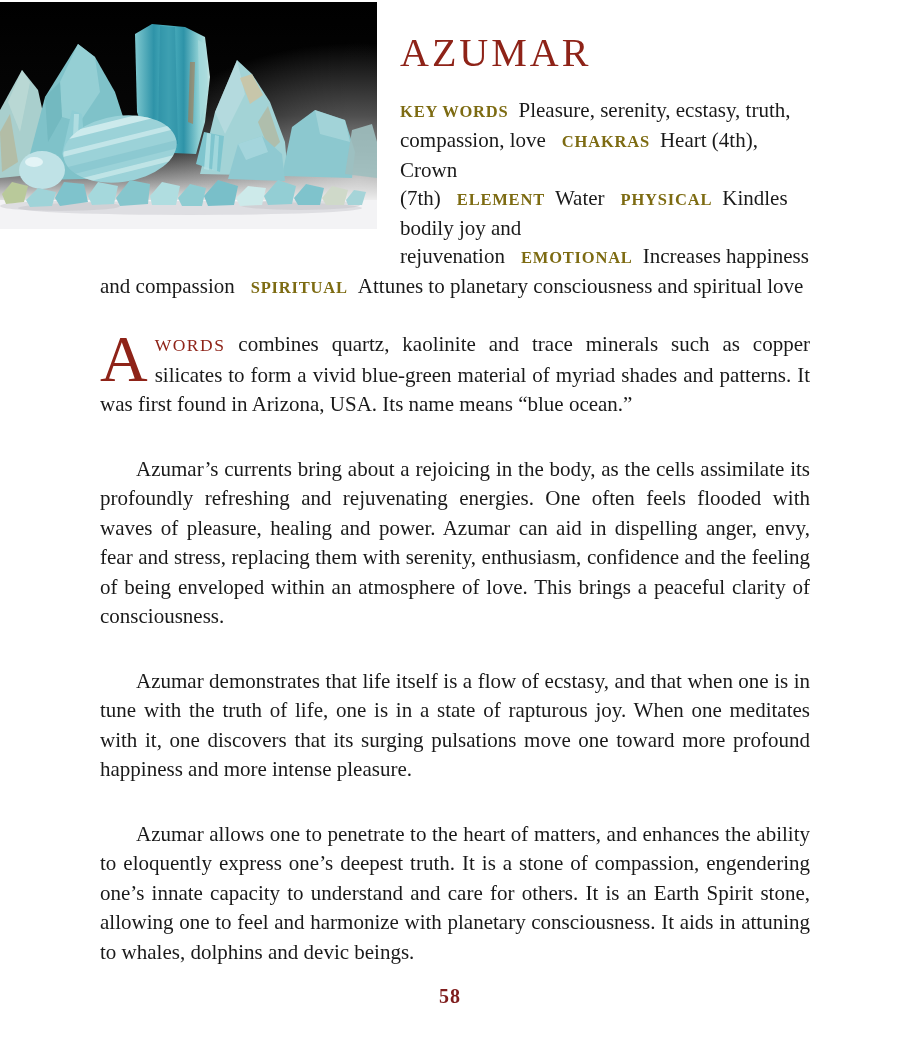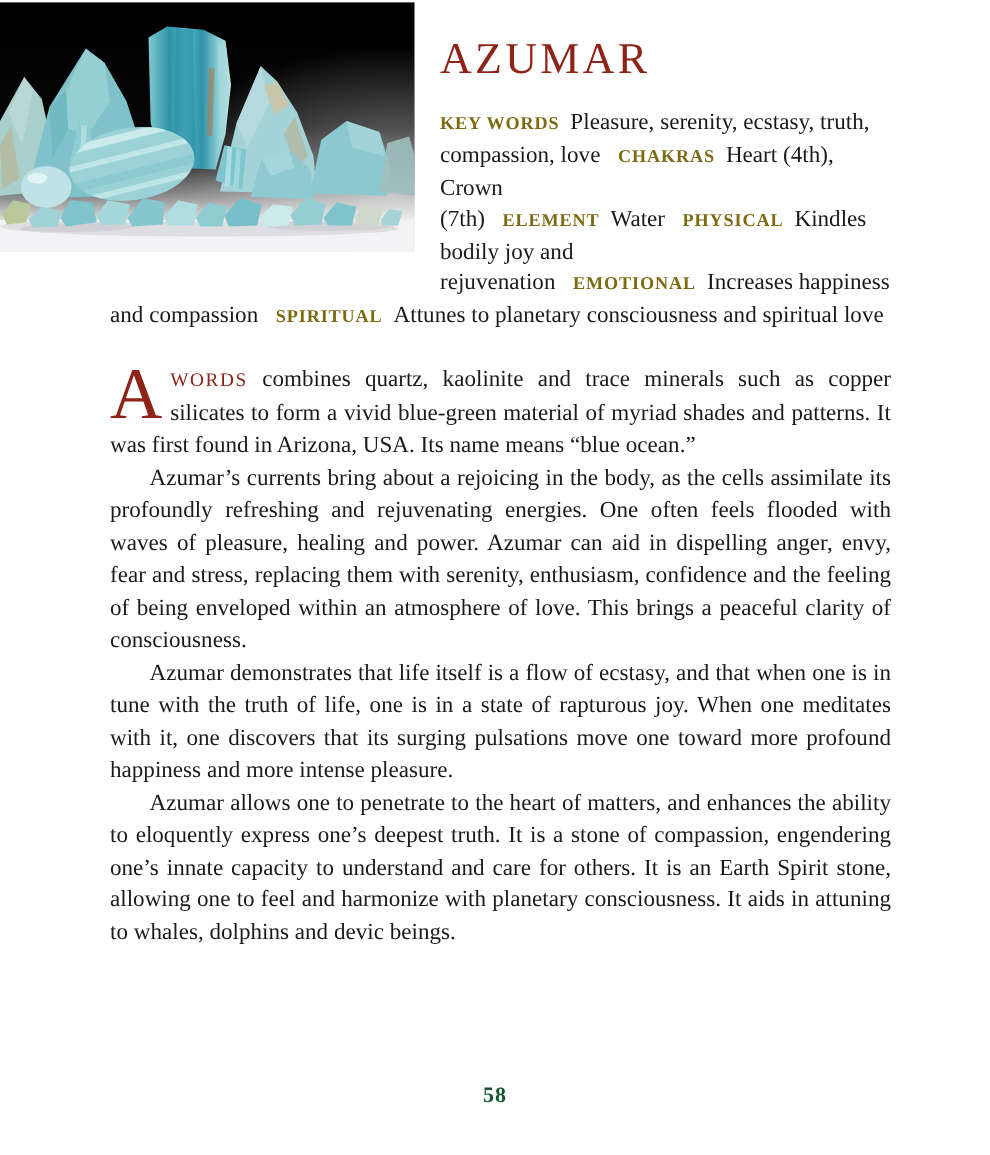--- a/index.html
+++ b/index.html
@@ -55,21 +55,21 @@
 
   .article { margin-top: 28px; }
   .article p {
     margin: 0;
     font-size: 21px;
     line-height: 29.5px;
     text-align: justify;
     hyphens: auto;
     -webkit-hyphens: auto;
   }
-  .article p.indent { text-indent: 36px; }
+  .article p.indent { text-indent: 36px; margin-top: 35px; }
   .dropcap {
     float: left;
     color: #8e2318;
     font-size: 66px;
     line-height: 52px;
     margin: 3px 7px 0 0;
   }
   .leadcaps {
     color: #8e2318;
     font-size: 17.5px;
@@ -79,21 +79,21 @@
     position: absolute;
     left: 0;
     bottom: 42px;
     width: 100%;
     text-align: center;
   }
   .page-number {
     font-weight: bold;
     font-size: 20px;
     letter-spacing: 1px;
-    color: #14532d;
+    color: #7f1d1d;
   }
 </style>
 </head>
 <body>
 
 <div class="page">
   <div class="content">
 
     <figure class="photo">
       <svg width="377" height="227" viewBox="0 0 377 227">

